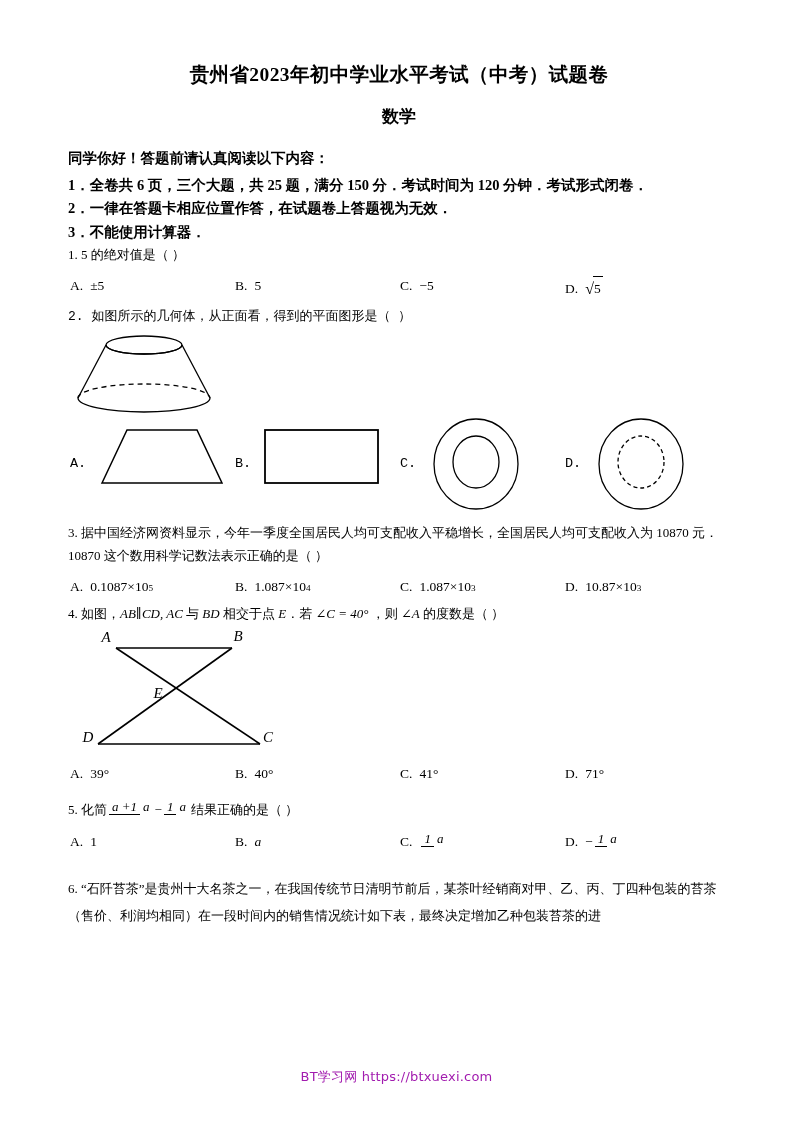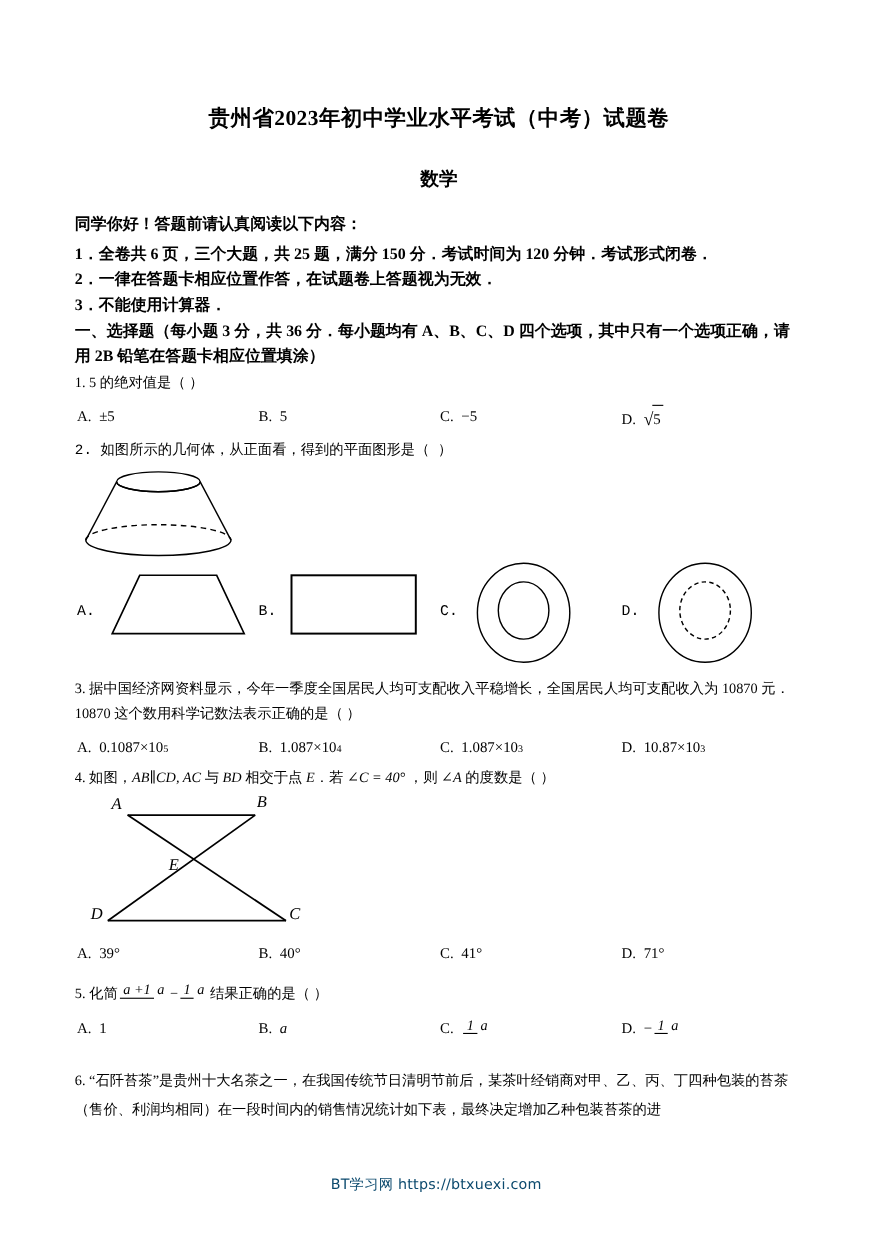--- a/index.html
+++ b/index.html
@@ -26,22 +26,22 @@
     top: 0;
     width: 662px;
   }
 
   
   .doc-title {
     text-align: center;
     font-size: 19.5px;
     font-weight: bold;
     letter-spacing: 0.4px;
-    margin: 12px;
-    padding-top: 85px;
+    margin: 0;
+    padding-top: 63px;
     line-height: 1.2;
   }
   .doc-subject {
     text-align: center;
     font-size: 17px;
     font-weight: bold;
     margin: 0;
     padding-top: 21px;
     line-height: 1.2;
   }
@@ -159,39 +159,38 @@
 
   
   .footer {
     position: absolute;
     left: 0;
     right: 0;
     top: 1068px;
     text-align: center;
     font-family: "DejaVu Sans", "Liberation Sans", sans-serif;
     font-size: 13px;
-    color: #0c4a6e;
+    color: #a21caf;
     letter-spacing: 0.2px;
   }
 </style>
 </head>
 <body>
 
 <div class="page">
   <div class="content">
 
     <div class="doc-title">贵州省2023年初中学业水平考试（中考）试题卷</div>
     <div class="doc-subject">数学</div>
 
     <div class="instructions">
       <div class="instr-lead">同学你好！答题前请认真阅读以下内容：</div>
       <div class="instr-line">1．全卷共 6 页，三个大题，共 25 题，满分 150 分．考试时间为 120 分钟．考试形式闭卷．</div>
       <div class="instr-line">2．一律在答题卡相应位置作答，在试题卷上答题视为无效．</div>
       <div class="instr-line">3．不能使用计算器．</div>
-      <div class="section-head">一、选择题（每小题 3 分，共 36 分．每小题均有 A、B、C、D 四个选项，其中只有一个选项正确，请用 2B 铅笔在答题卡相应位置填涂）</div>
     </div>
 
     <div class="question">
       <div class="q-stem">1. 5 的绝对值是（      ）</div>
       <div class="q-spacer-sm"></div>
       <div class="options-row">
         <div class="opt opt-a">
           <span class="lbl">A.</span>
           <span>±5</span>
         </div>

